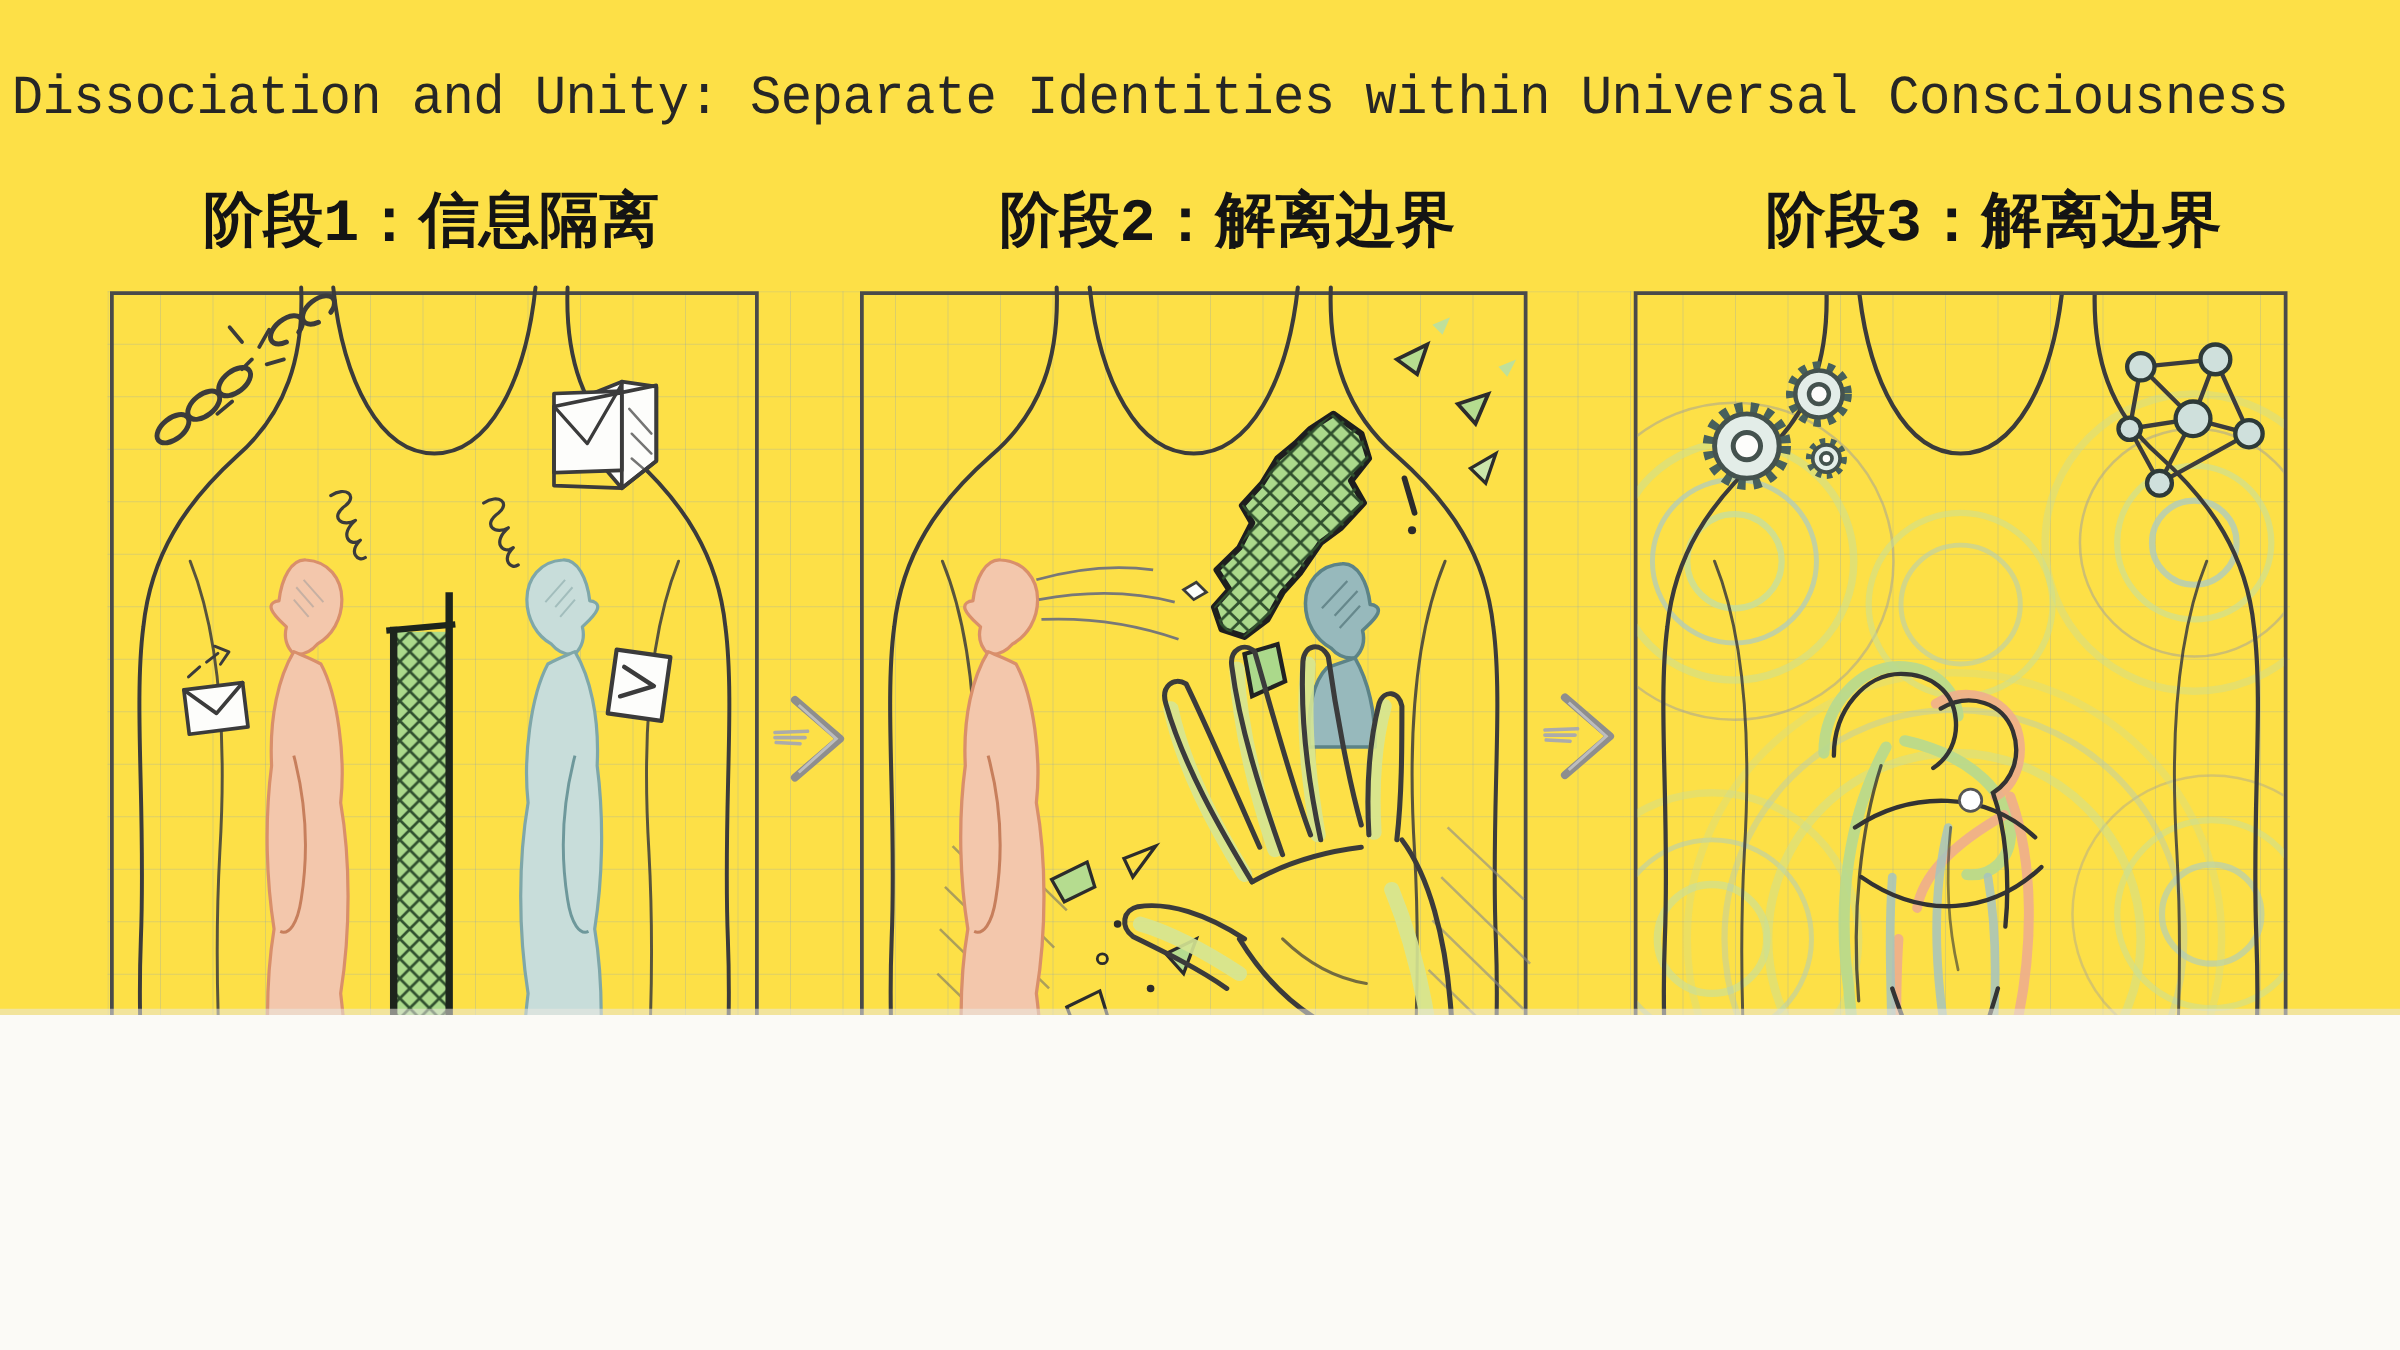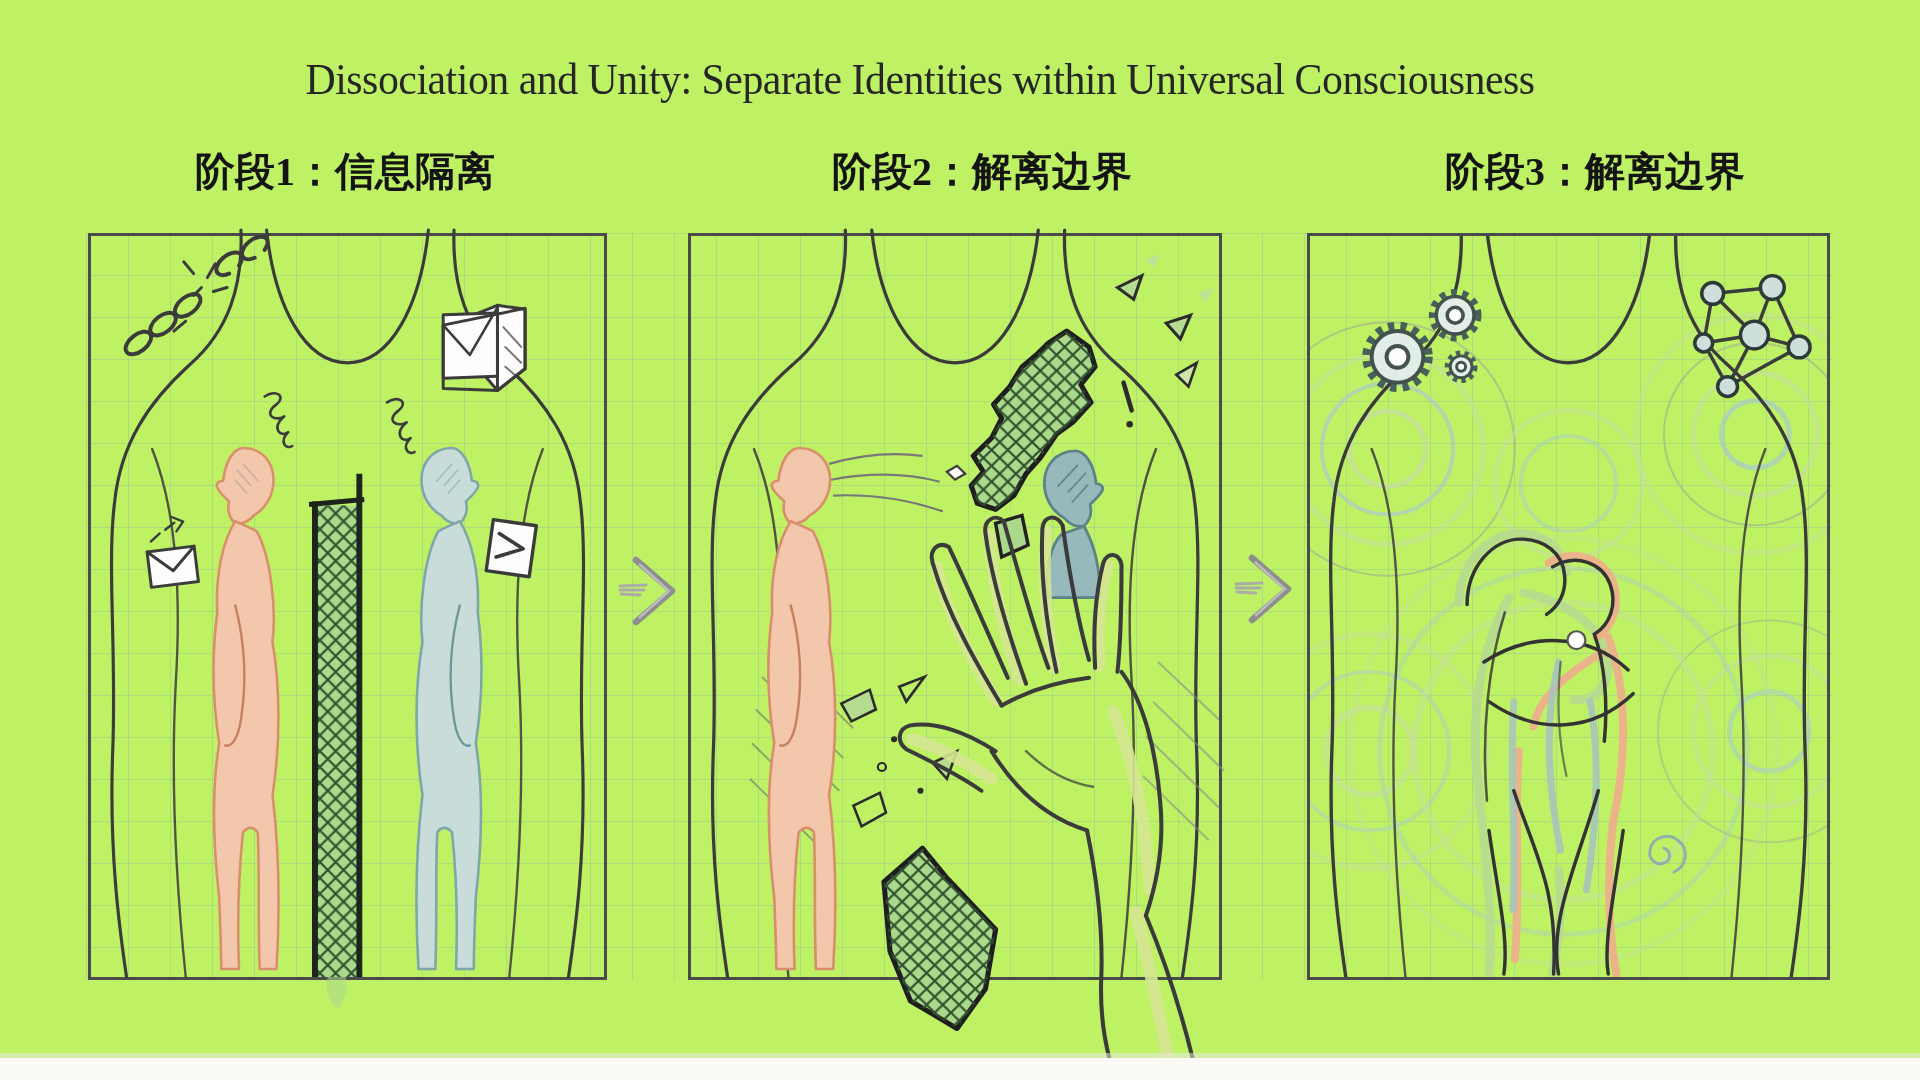--- a/index.html
+++ b/index.html
@@ -1,21 +1,21 @@
 <!DOCTYPE html>
 <html><head>
 <meta charset="utf-8">
 <style>
   html,body{margin:0;padding:0;background:#fbfaf6;}
-  .page{position:relative;width:1920px;height:1058px;background:#bef264;
-        font-family:Liberation Serif, serif;overflow:hidden;}
+  .page{position:relative;width:1920px;height:812px;background:#fde047;
+        font-family:Liberation Mono, monospace;overflow:hidden;}
   .title{position:absolute;top:54px;left:920px;transform:translateX(-50%) scaleX(.95);
          font-size:44px;color:#262626;white-space:nowrap;letter-spacing:-.5px;z-index:3;}
   .stage-label{position:absolute;top:144px;transform:translateX(-50%);
-         font-size:40px;font-weight:600;color:#141414;white-space:nowrap;z-index:3;}
+         font-size:48px;font-weight:600;color:#141414;white-space:nowrap;z-index:3;}
   #slabel1{left:345px}#slabel2{left:982px}#slabel3{left:1595px}
   .gridband{position:absolute;left:86px;top:233px;width:1746px;height:747px;z-index:0;
      background-image:
        linear-gradient(to right, rgba(125,155,195,.26) 1px, transparent 1px),
        linear-gradient(to bottom, rgba(125,155,195,.26) 1px, transparent 1px);
      background-size:42px 42px;}
   .panel{position:absolute;top:233px;height:747px;border:3px solid #4a4a4a;
          box-sizing:border-box;z-index:1;}
   #panel1{left:88px;width:519px;}
   #panel2{left:688px;width:534px;}

